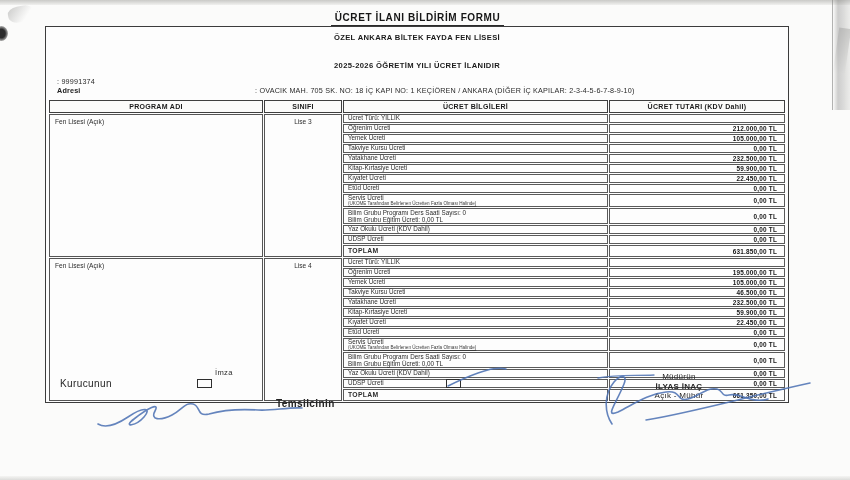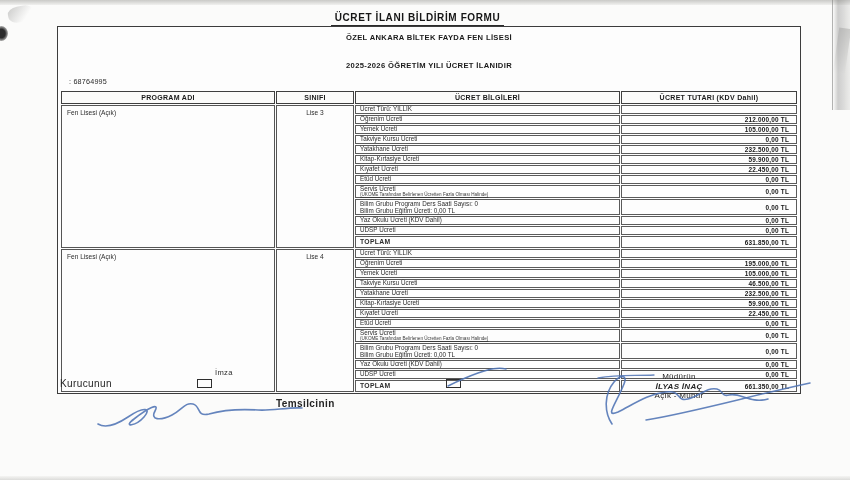--- a/index.html
+++ b/index.html
@@ -24,21 +24,21 @@
     background:linear-gradient(135deg, rgba(130,130,128,.4), transparent 70%); transform:rotate(-12deg); border-radius:40%; }
   .tr-smudge { position:absolute; left:836px; top:28px; width:12px; height:46px;
     background:linear-gradient(rgba(140,140,138,.35), transparent); transform:rotate(8deg); }
 
   
   .doc-title-wrap { position:absolute; left:45px; top:7px; width:745px; text-align:center; }
   .doc-title { display:inline-block; font-size:10px; font-weight:bold; letter-spacing:.6px;
     color:#161616; border-bottom:1.4px solid #2a2a2a; padding:0 4px 1.5px 4px; }
 
   
-  .form-box { position:absolute; left:57px; top:26px; width:744px;
+  .form-box { position:absolute; left:45px; top:26px; width:744px;
     border:1.6px solid #3c3c3c; background:rgba(255,255,255,.6); padding-bottom:0; }
   .school-line1 { text-align:center; font-weight:bold; font-size:7.6px; letter-spacing:.35px; margin-top:6px; color:#1a1a1a;}
   .school-line2 { text-align:center; font-weight:bold; font-size:7.6px; letter-spacing:.35px; margin-top:19px; color:#1a1a1a;}
   .info-rows { margin-top:7px; padding-left:11px; }
   .info-row { display:flex; font-size:7.2px; line-height:9px; }
   .info-label { width:198px; font-weight:bold; color:#222; letter-spacing:.2px;}
   .info-value { color:#2a2a2a; letter-spacing:.2px; }
 
   
   .fee-table { margin:5px 3px 0 3px; }
@@ -66,21 +66,21 @@
   .fee-label .l2 { line-height:7.5px; }
   .fee-row.bilim .fee-label .l1 { line-height:7.5px; }
 
   
   .f-abs { position:absolute; }
   .chk-label { font-size:10px; color:#252525; letter-spacing:.4px; }
   .checkbox { width:15px; height:8.5px; border:1.4px solid #2e2e2e; background:transparent; }
   .imza-label { font-size:7.6px; color:#2c2c2c; letter-spacing:.3px; }
   .mudur-block { position:absolute; left:598px; top:372px; width:162px; text-align:center; }
   .mudur-line { font-size:8px; color:#252525; line-height:9.5px; letter-spacing:.3px;}
-  .mudur-name { font-weight:bold;font-style:italic; }
+  .mudur-name { font-weight:bold; }
   svg.sig { position:absolute; pointer-events:none; }
 </style>
 </head>
 <body>
 
 <div class="scan-top-strip"></div>
 <div class="scan-bottom-strip"></div>
 <div class="scan-right-edge"></div>
 <div class="hole-punch"></div>
 <div class="corner-smudge"></div>
@@ -89,21 +89,25 @@
 <div class="doc-title-wrap">
   <span class="doc-title">ÜCRET İLANI BİLDİRİM FORMU</span>
 </div>
 
 <div class="form-box">
   <div class="school-line1">ÖZEL ANKARA BİLTEK FAYDA FEN LİSESİ</div>
   <div class="school-line2">2025-2026 ÖĞRETİM YILI ÜCRET İLANIDIR</div>
 
   <div class="info-rows">
     <div class="info-row">
-      <div class="info-value">:   68764995</div>
+      <div class="info-value">:   99991374</div>
+    </div>
+    <div class="info-row">
+      <div class="info-label">Adresi</div>
+      <div class="info-value">:   OVACIK MAH. 705 SK.  NO: 18  İÇ KAPI NO: 1 KEÇİÖREN / ANKARA (DİĞER İÇ KAPILAR: 2-3-4-5-6-7-8-9-10)</div>
     </div>
   </div>
 
   <div class="fee-table">
     <div class="t-head">
       <div class="h-cell h-program">PROGRAM ADI</div>
       <div class="h-cell h-sinif">SINIFI</div>
       <div class="h-cell h-bilgi">ÜCRET BİLGİLERİ</div>
       <div class="h-cell h-tutar">ÜCRET TUTARI (KDV Dahil)</div>
     </div>

